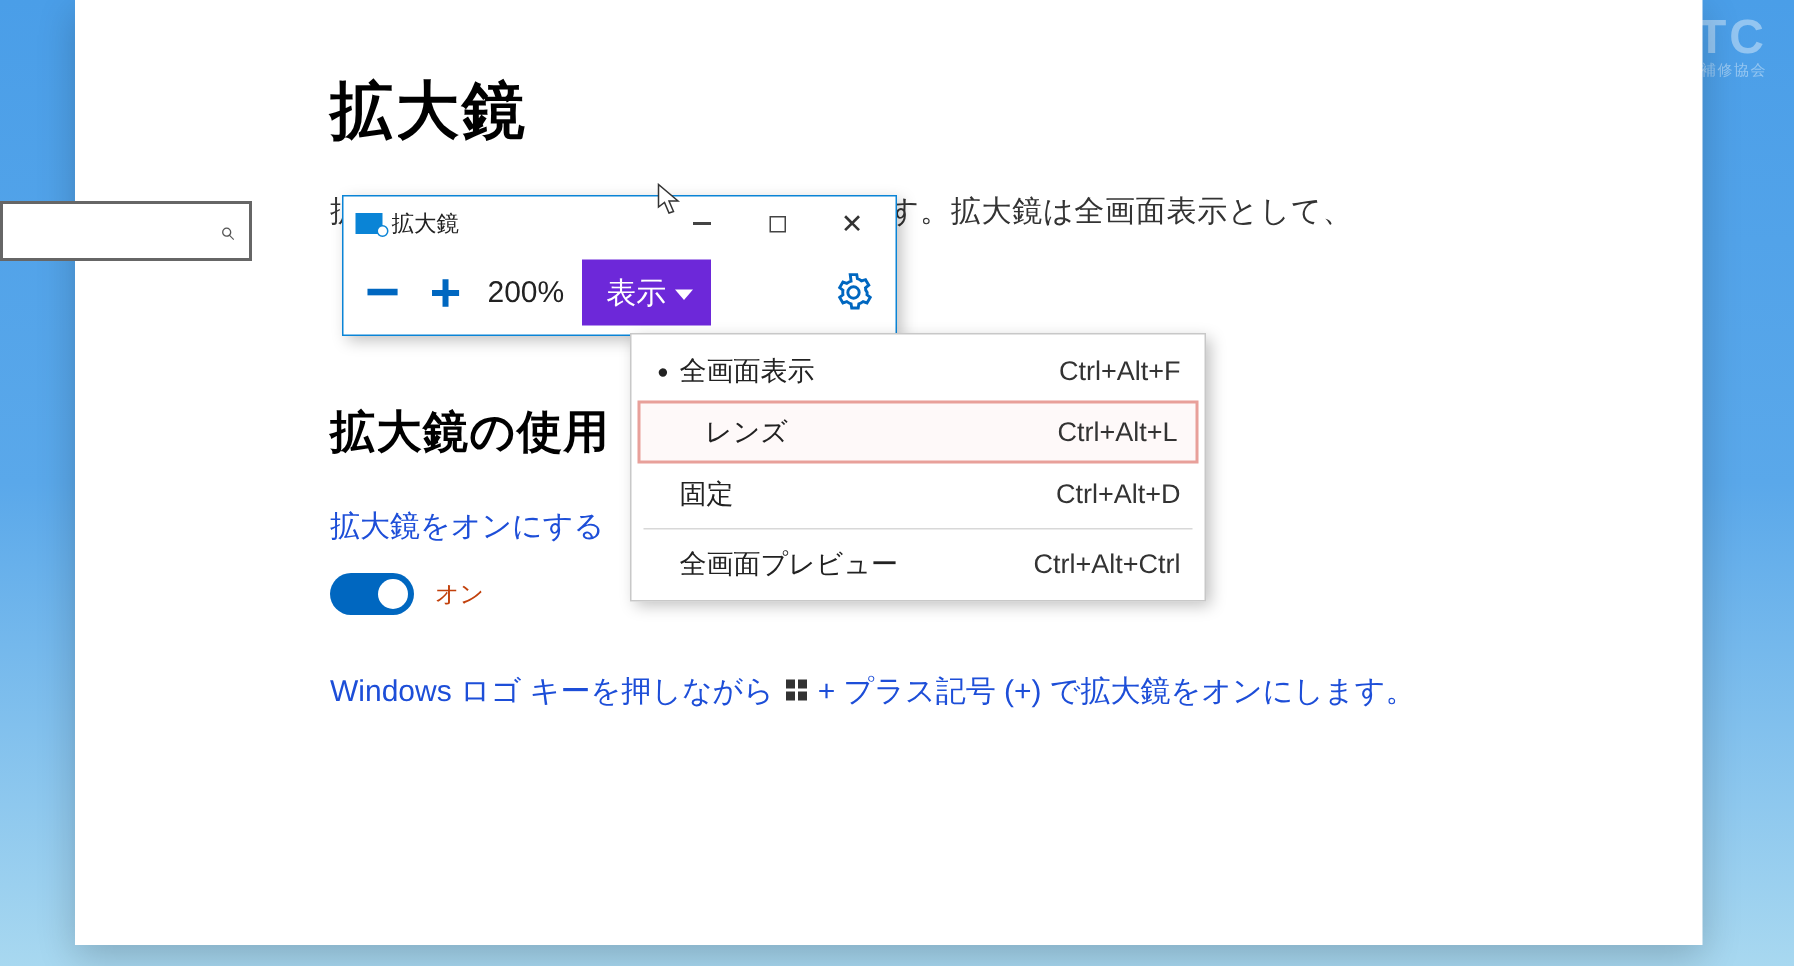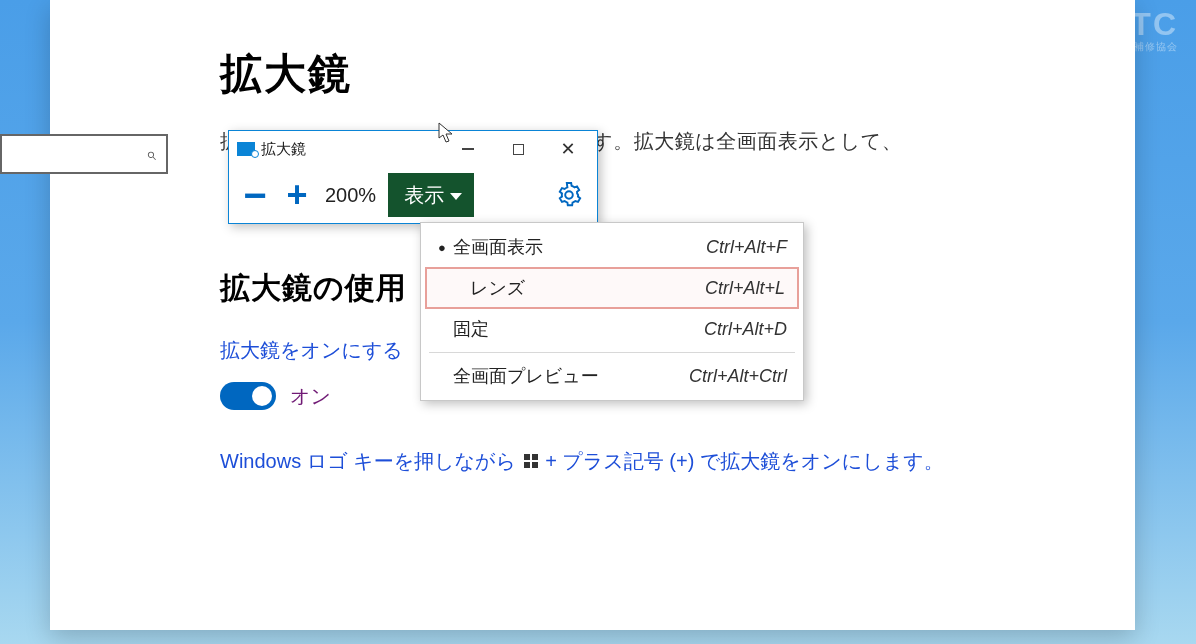--- a/index.html
+++ b/index.html
@@ -94,21 +94,21 @@
     position: relative;
     cursor: pointer;
   }
   .toggle .knob {
     position: absolute;
     right: 4px; top: 4px;
     width: 20px; height: 20px;
     background: #fff;
     border-radius: 50%;
   }
-  .toggle-state { font-size: 20px; color: #701a75; }
+  .toggle-state { font-size: 16px; color: #c2410c; }
 
   .info-line {
     font-size: 20px;
     color: #1d4ed8;
     line-height: 1.7;
   }
   .win-logo {
     display: inline-block;
     width: 14px; height: 14px;
     position: relative;
@@ -171,21 +171,21 @@
     display:flex;align-items:center;justify-content:center;
     color:#0067c0; font-size:36px; font-weight:900;
     cursor:pointer;
   }
   .mag-toolbar .zoom-out{font-size:40px;line-height:0;}
   .mag-toolbar .zoom-level {
     font-size: 20px; color:#222; margin: 0 10px 0 6px;
   }
   .mag-toolbar .view-btn {
     height: 44px;
-    background: #14532d;
+    background: #6d28d9;
     color: #fff;
     display:flex;align-items:center;justify-content:flex-start;
     padding: 0 12px 0 16px;
     font-size: 20px;
     gap:6px;
     cursor:pointer;
   }
   .mag-toolbar .view-btn .chev{
     width:0;height:0;border-left:6px solid transparent;border-right:6px solid transparent;border-top:7px solid #fff;
     margin-top:3px;
@@ -218,21 +218,21 @@
   }
   .view-menu .menu-row.highlight{
     border:2px solid #e8a09a;
     background: rgba(232,160,154,0.06);
     margin: 0 4px;
     padding: 0 12px 0 21px;
     height: 42px;
   }
   .view-menu .bullet{width:22px;text-align:center;font-size:13px;}
   .view-menu .menu-label{flex:0 0 auto;}
-  .view-menu .menu-shortcut{margin-left:auto;color:#333;font-style:italic;}
+  .view-menu .menu-shortcut{margin-left:auto;color:#333;}
   .view-menu .sep{height:1px;background:#d8d8d8;margin:3px 8px;}
 
   .cursor-arrow{
     position:absolute;
     top:122px; left:438px;
     width:16px;height:22px;
     pointer-events:none;
   }
   .cursor-arrow svg{width:16px;height:22px;}
 </style>

